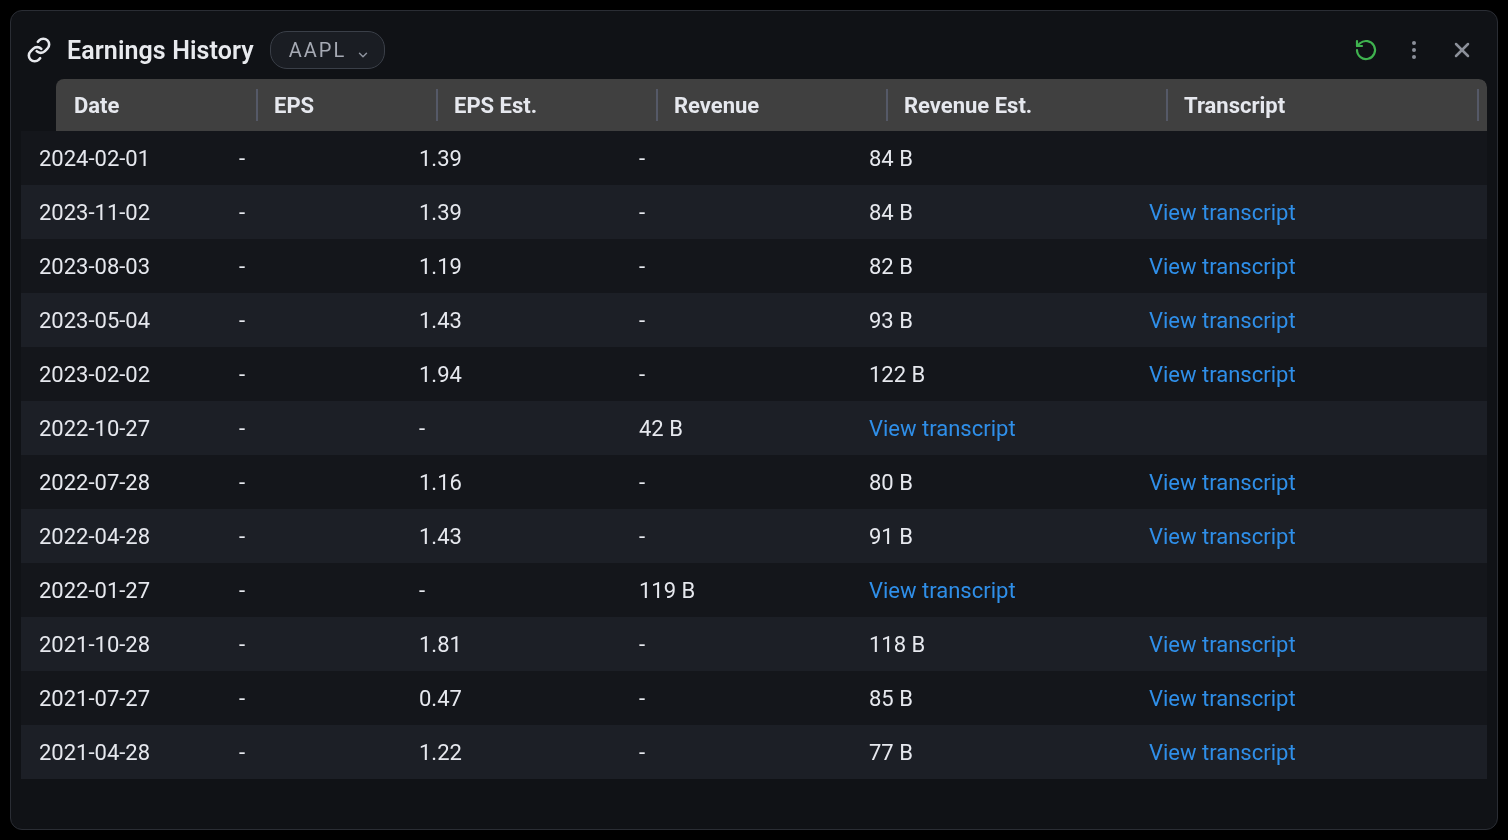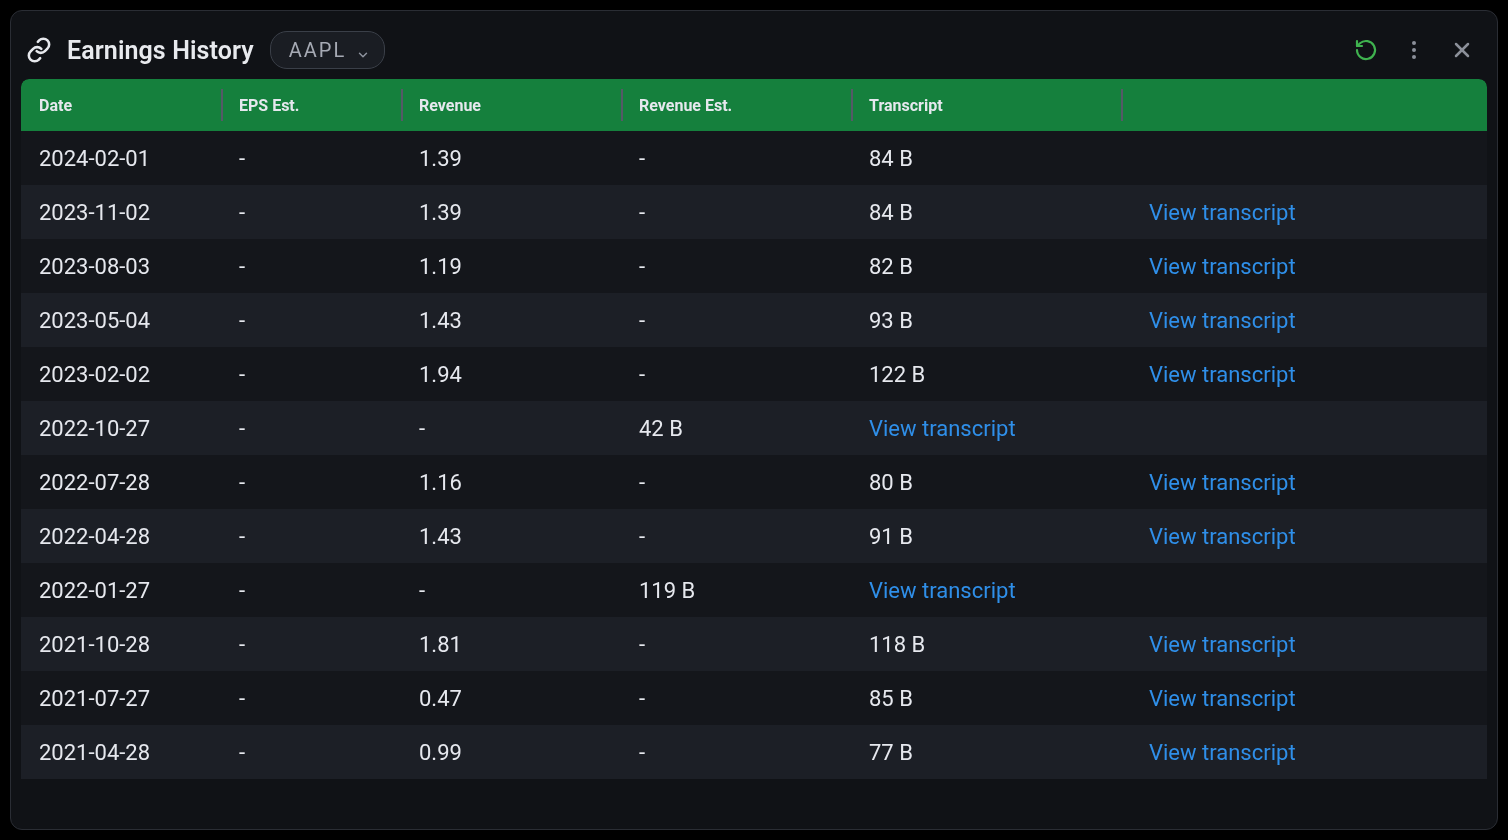--- a/index.html
+++ b/index.html
@@ -54,27 +54,28 @@
     .table-wrap {
       flex: 1;
       margin: 0 10px 10px 10px;
       overflow: hidden;
       position: relative;
       border-radius: 8px;
     }
     .thead-row {
       display: grid;
       grid-template-columns: 200px 180px 220px 230px 280px 1fr;
-      background: #15803d;
+      background: #404040;
       color: #e6e8ee;
       font-weight: 700;
-      font-size: 16px;
+      font-size: 22px;
       border-radius: 8px 8px 0 0;
       height: 52px;
       align-items: center;
+      margin-left: 35px;
     }
     .thead-cell { padding: 0 8px 0 18px; position: relative; display:flex; align-items:center; height:100%; }
     .thead-cell:not(:first-child)::before {
       content: "";
       position: absolute;
       left: 0; top: 10px; bottom: 10px;
       width: 2px; background: #555967;
     }
     .thead-cell:last-child::after {
       content: "";
@@ -143,20 +144,23 @@
         </svg>
     </div>
   </div>
 
   <div class="table-wrap">
     <div class="thead-row">
       <div class="thead-cell">
           <span>Date</span>
         </div>
       <div class="thead-cell">
+          <span>EPS</span>
+        </div>
+      <div class="thead-cell">
           <span>EPS Est.</span>
         </div>
       <div class="thead-cell">
           <span>Revenue</span>
         </div>
       <div class="thead-cell">
           <span>Revenue Est.</span>
         </div>
       <div class="thead-cell">
           <span>Transcript</span>
@@ -245,20 +249,20 @@
           <div class="tcell">2021-07-27</div>
           <div class="tcell">-</div>
           <div class="tcell">0.47</div>
           <div class="tcell">-</div>
           <div class="tcell">85 B</div>
           <div class="tcell"><span class="link">View transcript</span></div>
         </div>
         <div class="trow">
           <div class="tcell">2021-04-28</div>
           <div class="tcell">-</div>
-          <div class="tcell">0.99</div>
+          <div class="tcell">1.22</div>
           <div class="tcell">-</div>
           <div class="tcell">77 B</div>
           <div class="tcell"><span class="link">View transcript</span></div>
         </div>
       </div>
   </div>
 </div>
 
 </body></html>

